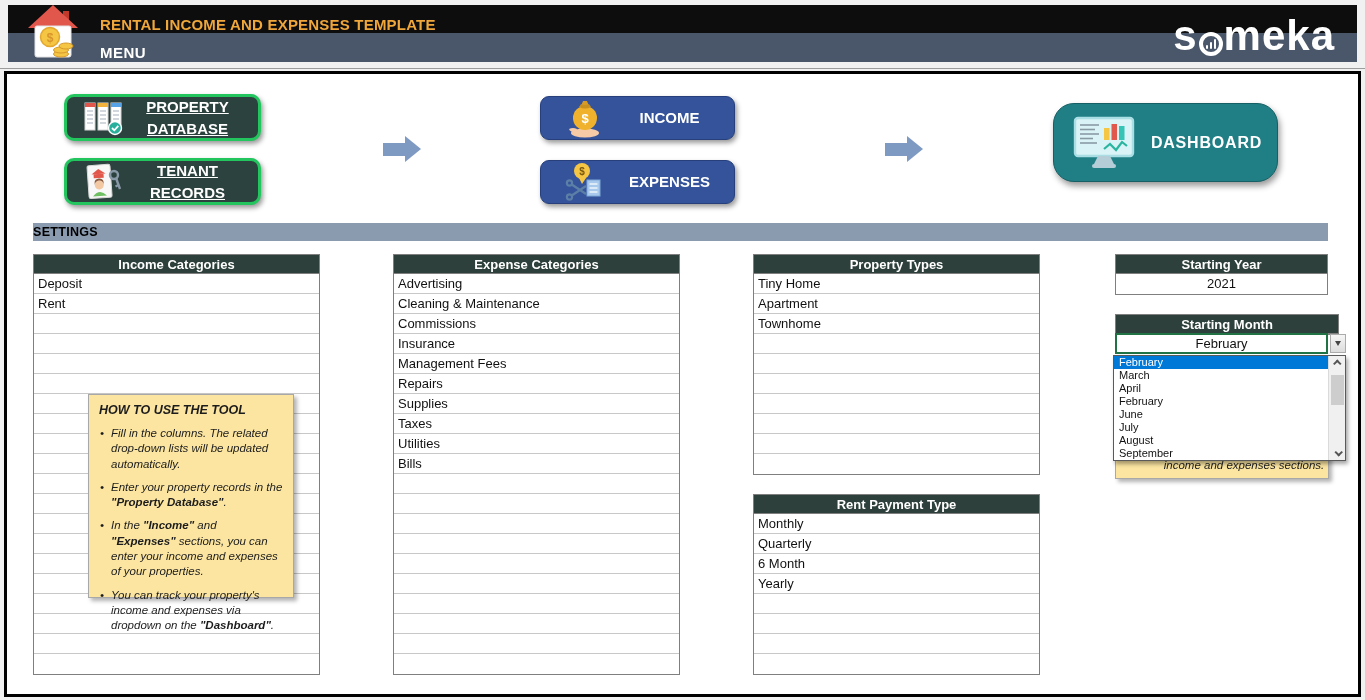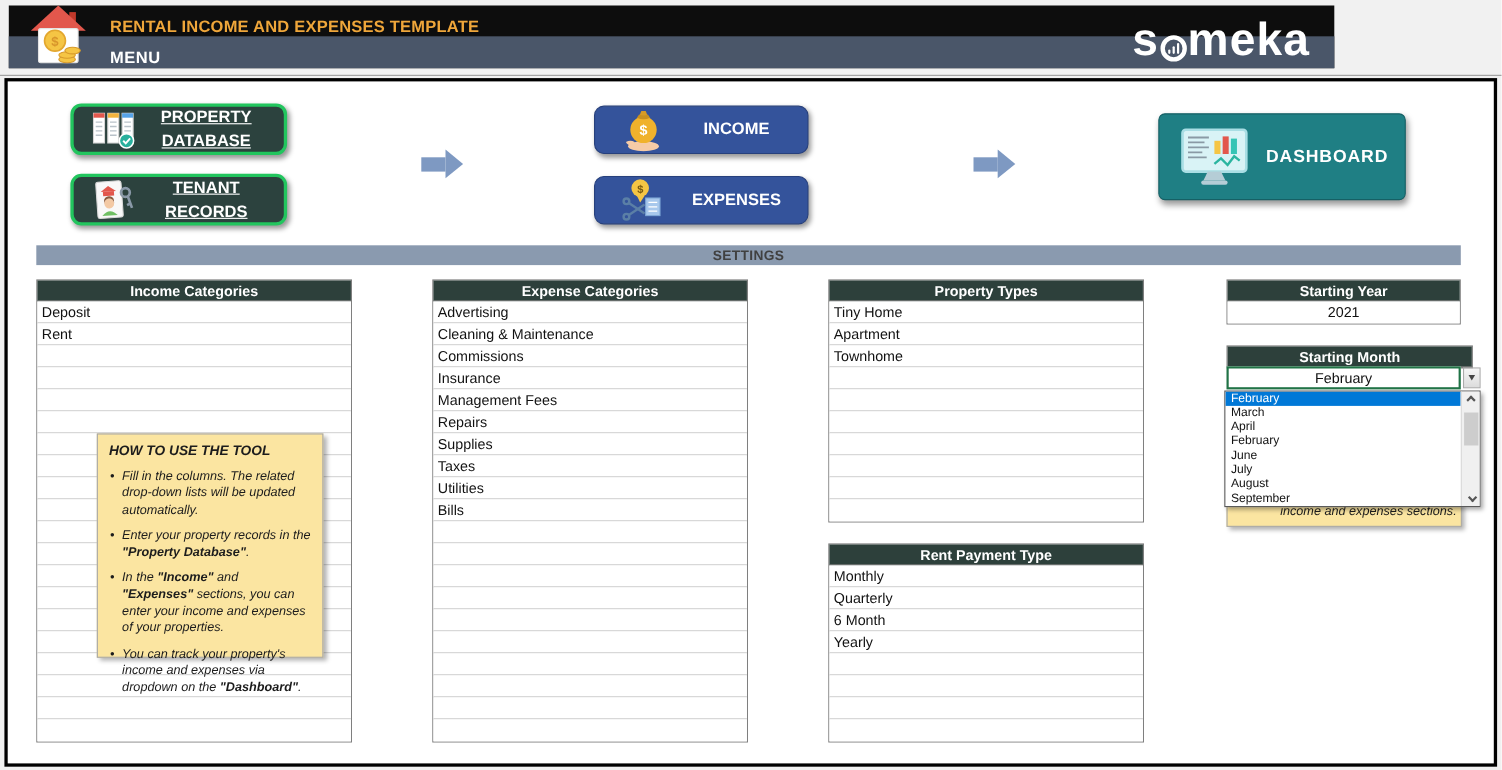--- a/index.html
+++ b/index.html
@@ -1,59 +1,59 @@
 <!DOCTYPE html>
 <html><head>
 <meta charset="utf-8">
 <style>
   * { margin:0; padding:0; box-sizing:border-box; }
   html,body { width:1365px; height:700px; }
   body { font-family:"Liberation Sans", sans-serif; background:#F1F1F1; position:relative; overflow:hidden; }
   .page { position:absolute; left:0; top:0; width:1365px; height:700px; }
 
   
-  .hdr { position:absolute; left:8px; top:5px; width:1205px; height:57px; background:#0D0D0D; }
+  .hdr { position:absolute; left:8px; top:5px; width:1349px; height:57px; background:#0D0D0D; }
   .hdr-slate { position:absolute; left:0; top:28px; width:100%; height:29px; background:#4A5669; }
   .hdr-underline { position:absolute; left:0; top:68px; width:1365px; height:1px; background:#9C9C9C; }
   .hdr-title { position:absolute; left:92px; top:11px; color:#EFA63A; font-size:15px; font-weight:bold; letter-spacing:.2px; }
   .hdr-menu { position:absolute; left:92px; top:39px; color:#FFFFFF; font-size:15px; font-weight:bold; letter-spacing:.5px; }
   .house-logo { position:absolute; left:26px; top:3px; width:54px; height:58px; }
   .someka { position:absolute; right:22px; top:6px; color:#fff; font-size:42px; font-weight:600; letter-spacing:1px; line-height:50px; }
   .logo-o { display:inline-flex; align-items:flex-end; justify-content:center; gap:2px; width:24px; height:24px; border:4px solid #fff; border-radius:50%; position:relative; top:-1px; margin:0 1px; padding-bottom:3px; }
   .logo-o i { display:block; width:2px; background:#fff; border-radius:1px; }
   .logo-o i:nth-child(1){height:4px} .logo-o i:nth-child(2){height:7px} .logo-o i:nth-child(3){height:10px}
 
   
   .frame { position:absolute; left:4px; top:71px; width:1357px; height:626px; background:#fff; border:3px solid #000; }
 
   
   .navbtn { position:absolute; display:flex; align-items:center; color:#fff; font-weight:bold; cursor:pointer; }
   .btn-green { background:#2C423E; border:3px solid #22c55e; border-radius:10px; box-shadow:2px 3px 5px rgba(0,0,0,.40);text-decoration:underline; }
   .btn-blue  { background:#34539B; border:1px solid #27407C; border-radius:9px;  box-shadow:2px 3px 5px rgba(0,0,0,.40); }
-  .btn-teal  { background:#1F7F84; border:1px solid #166065; border-radius:6px; box-shadow:2px 4px 6px rgba(0,0,0,.40); }
+  .btn-teal  { background:#1F7F84; border:1px solid #166065; border-radius:21px; box-shadow:2px 4px 6px rgba(0,0,0,.40); }
   .b-propdb  { left:64px;  top:94px;  width:197px; height:47px; }
   .b-tenant  { left:64px;  top:158px; width:197px; height:47px; }
   .b-income  { left:540px; top:96px;  width:195px; height:44px; }
   .b-expense { left:540px; top:160px; width:195px; height:44px; }
   .b-dash    { left:1053px; top:103px; width:225px; height:79px; }
   .navbtn .ic { flex:0 0 auto; display:flex; align-items:center; justify-content:center; }
   .b-propdb .ic, .b-tenant .ic { margin-left:14px; width:46px; }
   .b-income .ic, .b-expense .ic { margin-left:20px; width:48px; }
   .b-dash .ic { margin-left:16px; width:70px; }
   .navbtn .lbl { flex:1; text-align:center; font-size:15px; line-height:1.45; padding-right:4px; }
   .b-propdb .lbl, .b-tenant .lbl { max-width:130px; margin:0 auto; padding-right:10px; }
   .b-dash .lbl { font-size:16px; letter-spacing:.8px; }
 
   .flow-arrow { position:absolute; display:flex; align-items:center; }
   .flow-arrow .shaft { width:22px; height:13px; background:#7E99C2; }
   .flow-arrow .head { width:0; height:0; border-left:16px solid #7E99C2; border-top:13px solid transparent; border-bottom:13px solid transparent; }
   .arrow1 { left:383px; top:136px; } .arrow2 { left:885px; top:136px; }
 
   
-  .settings-bar { position:absolute; left:33px; top:223px; width:1295px; height:18px; background:#8A9AAF; color:#404040; font-size:12.5px; font-weight:bold; text-align:center; line-height:18px; letter-spacing:.3px; }
+  .settings-bar { position:absolute; left:33px; top:223px; width:1295px; height:18px; background:#8A9AAF; color:#000000; font-size:12.5px; font-weight:bold; text-align:left; line-height:18px; letter-spacing:.3px; }
 
   
   .sk-table { position:absolute; background:#fff; border:1px solid #7F7F7F; }
   .thead { background:#2D403B; color:#fff; font-weight:bold; text-align:center; height:19px; line-height:19px; font-size:13px; border-bottom:1px solid #7F7F7F; }
   .trow { height:20px; line-height:19px; font-size:13px; padding-left:4px; border-bottom:1px solid #C8C8C8; color:#111; background:#fff; }
   .trow:last-child { border-bottom:none; }
   .t-income  { left:33px;  top:254px; width:287px; }
   .t-expense { left:393px; top:254px; width:287px; }
   .t-proptype{ left:753px; top:254px; width:287px; }
   .t-rentpay { left:753px; top:494px; width:287px; }

